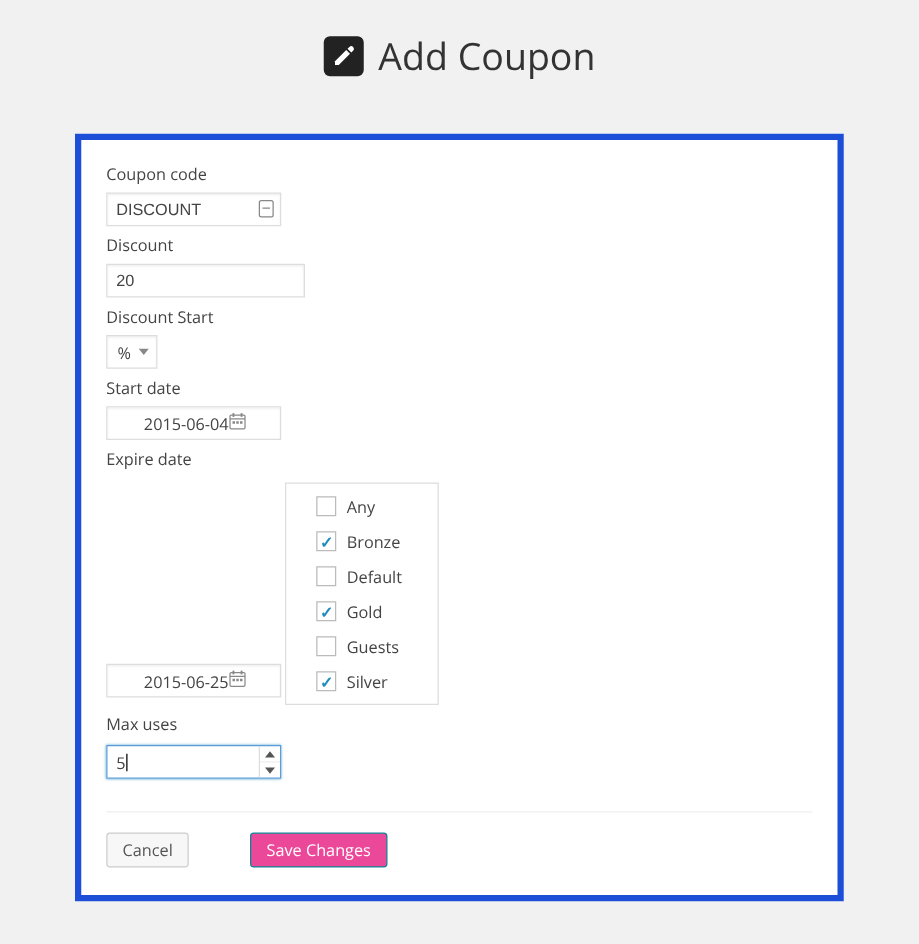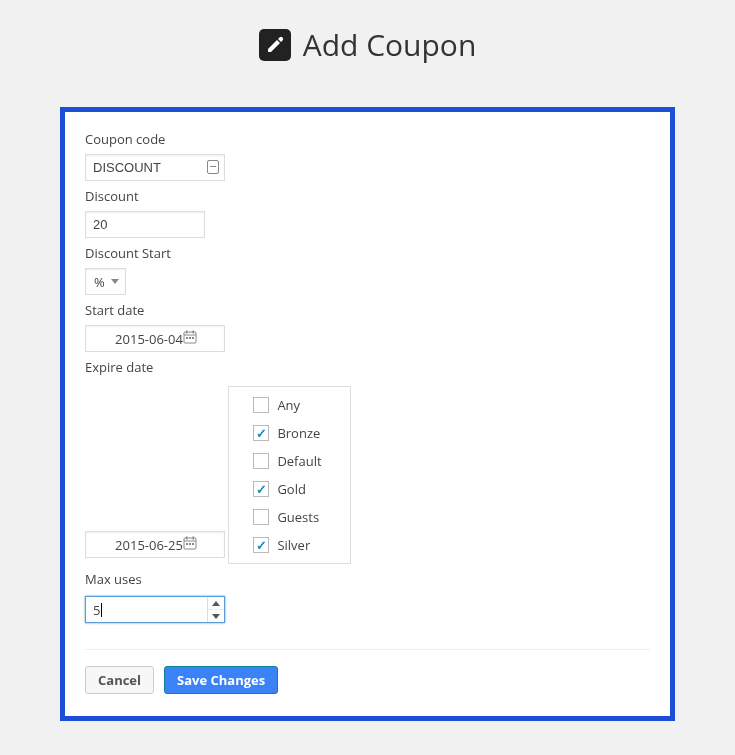--- a/index.html
+++ b/index.html
@@ -48,21 +48,21 @@
   input[type="text"].txt {
     border: 1px solid #ddd;
     box-shadow: inset 0 1px 2px rgba(0,0,0,0.07);
     padding: 4px 7px;
     font-size: 13px;
     color: #444;
     height: 27px;
     background: #fff;
   }
   .code-input { width: 140px; }
-  .discount-input { width: 120px; }
+  .discount-input { width: 159px; }
   .select-wrap {
     display: inline-flex;
     align-items: center;
     border: 1px solid #ddd;
     box-shadow: inset 0 1px 2px rgba(0,0,0,0.07);
     background: #fff;
     height: 27px;
     padding: 0 6px 0 8px;
     font-size: 13px;
     color: #444;
@@ -181,31 +181,31 @@
   }
   .btn {
     height: 28px;
     border-radius: 3px;
     font-size: 13px;
     padding: 4px 12px;
     cursor: pointer;
     display: inline-flex;
     align-items: center;
     justify-content: center;
-    font-weight: bold;
   }
   .btn-secondary {
     background: #f7f7f7;
     border: 1px solid #ccc;
     color: #555;
   }
   .btn-primary {
-    background: #3b82f6;
+    background: #ec4899;
     border: 1px solid #0c8395;
     color: #fff;
+    margin-left: 39px;
   }
   .autofill-icon {
     width:12px; height:14px;
     border:1px solid #888;
     border-radius:2px;
     position:relative;
     display:inline-block;
   }
   .autofill-icon::after{
     content:"";

